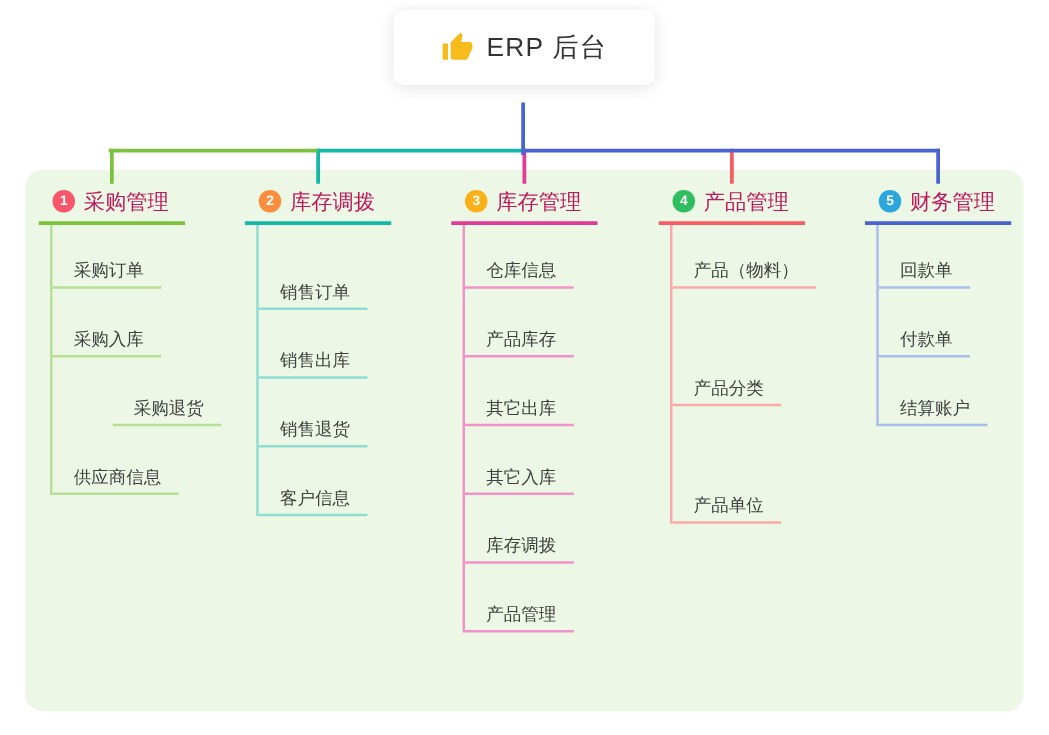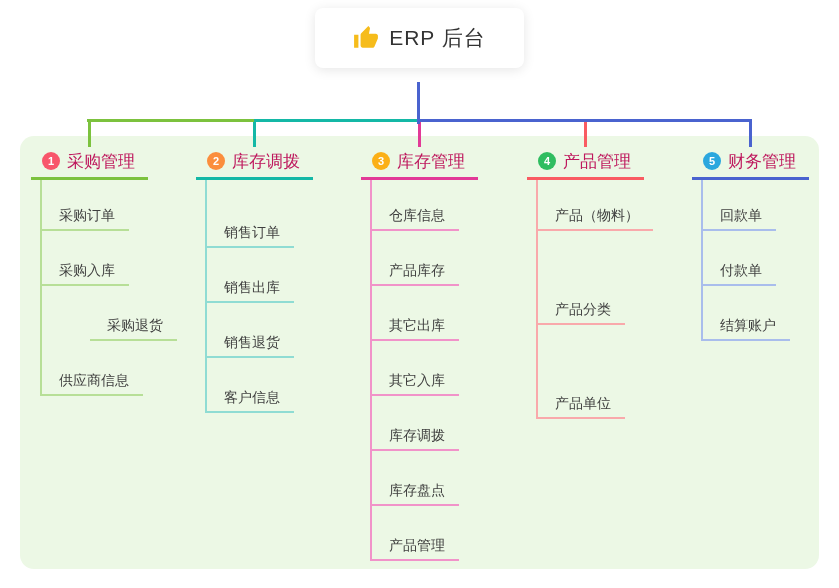--- a/index.html
+++ b/index.html
@@ -29,21 +29,21 @@
   }
   .branch-title{font-size:17px;color:#be185d;font-weight:500;white-space:nowrap;}
   .branch-underline{width:117px;height:3px;}
   .children{
     margin-left:9px;border-left:2px solid;width:max-content;
     display:flex;flex-direction:column;align-items:flex-start;
   }
   .child{
     height:55px;box-sizing:border-box;display:flex;align-items:flex-end;
     border-bottom:2px solid;padding:0 14px 6px 17px;width:max-content;
-    font-size:14px;color:#3f3f3f;line-height:1;white-space:nowrap;cursor:pointer;font-family:Liberation Serif, serif;
+    font-size:14px;color:#3f3f3f;line-height:1;white-space:nowrap;cursor:pointer;
   }
   .child:first-child{height:51px;}
 </style>
 </head>
 <body>
 
 <div class="canvas">
   <div class="panel" id="panel" style="background: rgb(236, 248, 229);"></div>
   <div class="lines" id="connectors">
       <div class="vseg" style="left: 88px; top: 119px; width: 3px; height: 28px; background: rgb(124, 194, 62);"></div>
@@ -94,21 +94,20 @@
           <span class="badge" style="background: rgb(251, 176, 23);">3</span>
           <span class="branch-title">库存管理</span>
         </div>
         <div class="branch-underline" style="background: rgb(226, 58, 151);"></div>
         <div class="children" style="border-left-color: rgb(241, 147, 201);">
           <div class="child" style="border-bottom-color: rgb(241, 147, 201);">仓库信息</div>
           <div class="child" style="border-bottom-color: rgb(241, 147, 201);">产品库存</div>
           <div class="child" style="border-bottom-color: rgb(241, 147, 201);">其它出库</div>
           <div class="child" style="border-bottom-color: rgb(241, 147, 201);">其它入库</div>
           <div class="child" style="border-bottom-color: rgb(241, 147, 201);">库存调拨</div>
-          <div class="child" style="border-bottom-color: rgb(241, 147, 201);">库存盘点</div>
           <div class="child" style="border-bottom-color: rgb(241, 147, 201);">产品管理</div>
         </div>
       </div>
       <div class="branch" style="left: 527px;">
         <div class="branch-header">
           <span class="badge" style="background: rgb(47, 189, 96);">4</span>
           <span class="branch-title">产品管理</span>
         </div>
         <div class="branch-underline" style="background: rgb(249, 91, 98);"></div>
         <div class="children" style="border-left-color: rgb(249, 169, 171); gap: 39px;">

